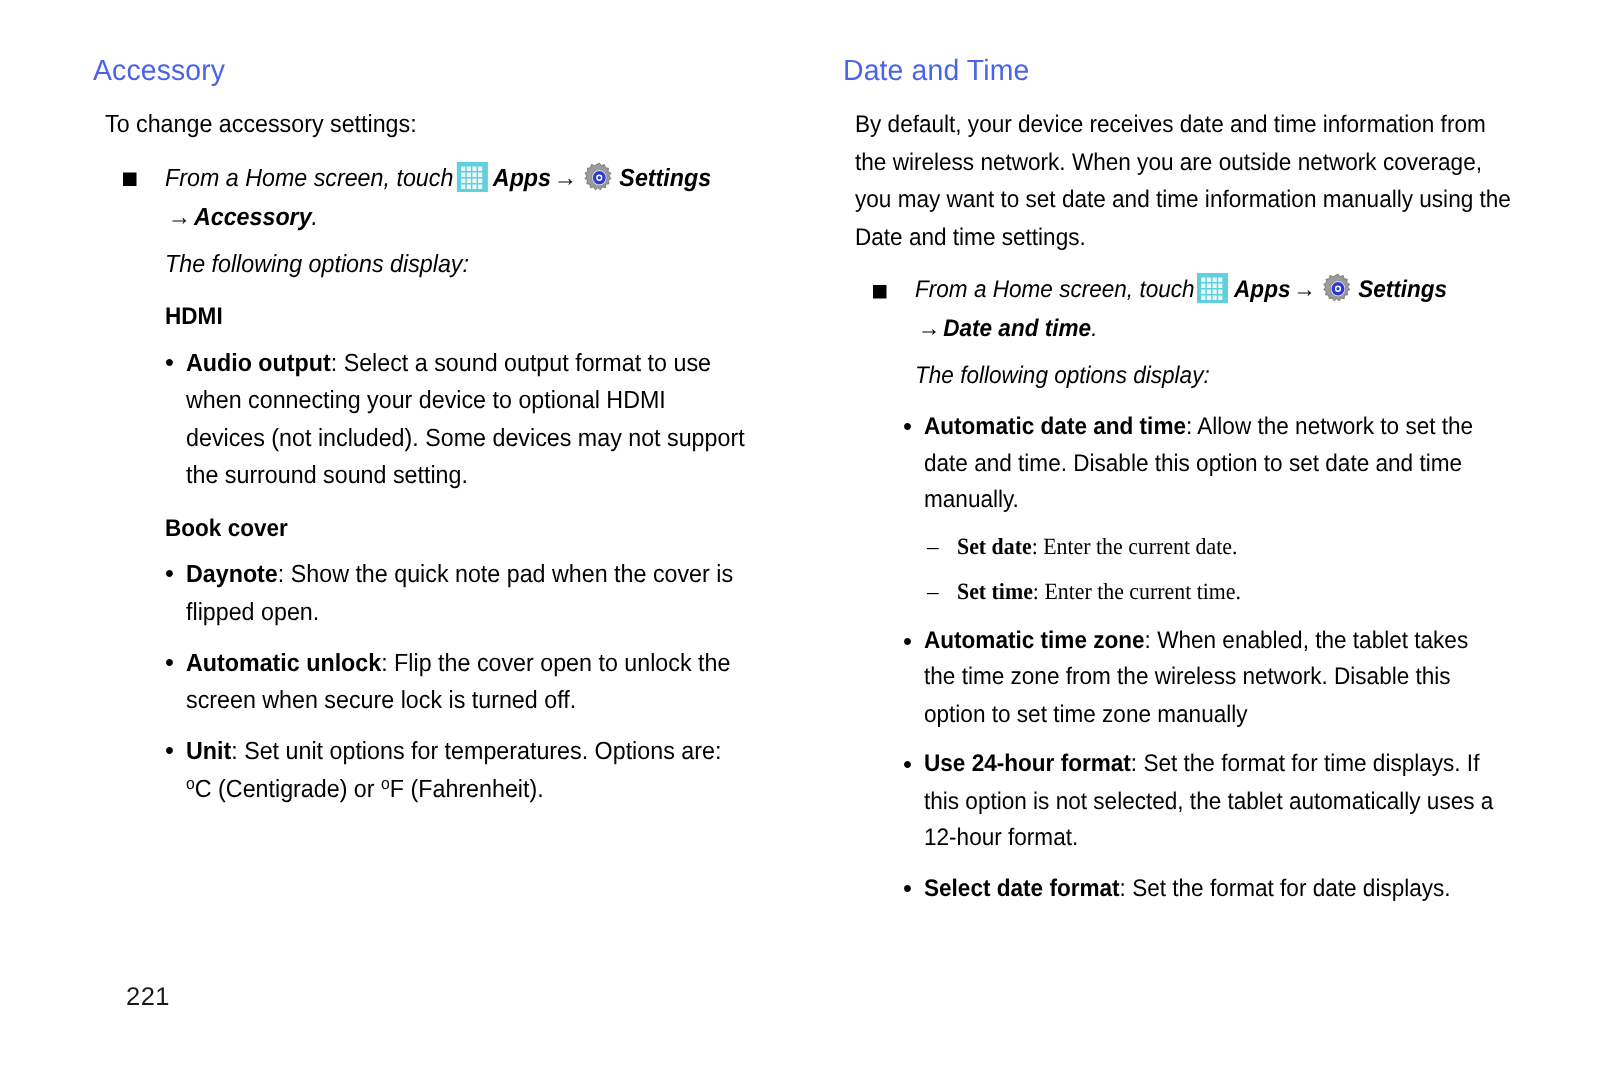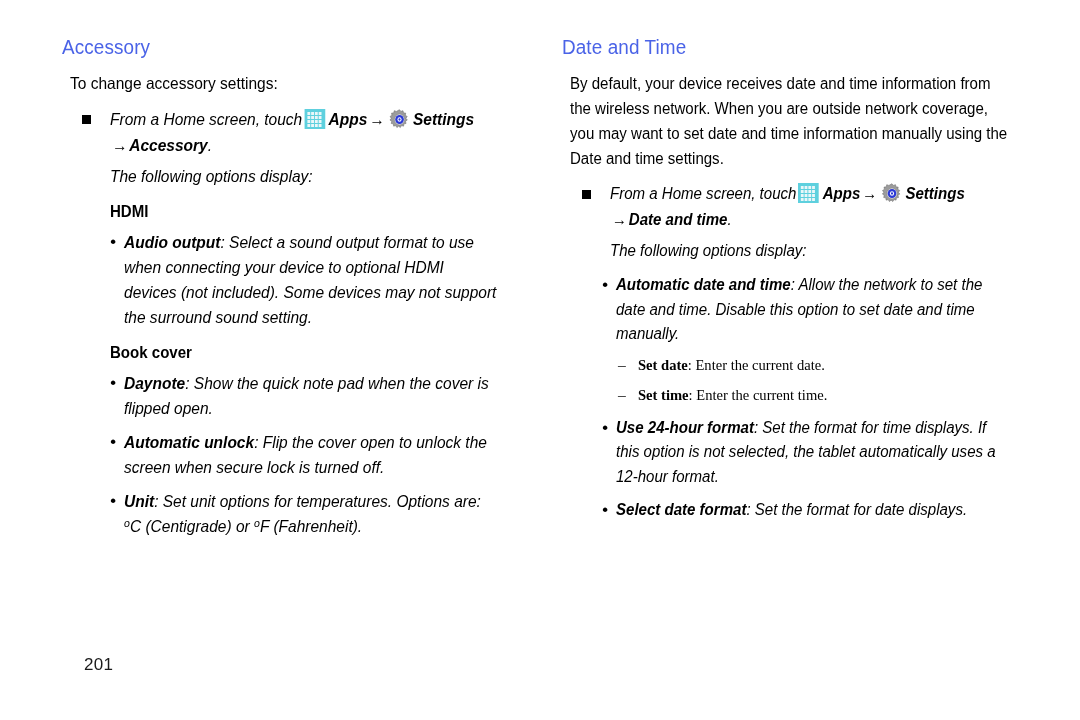--- a/index.html
+++ b/index.html
@@ -146,21 +146,20 @@
     margin: 0 3px 0 3px;
   }
 
   
   .bul {
     position: relative;
     padding-left: 14px;
     margin: 9px 0 0 0;
     font-size: 16.5px;
     line-height: 25px;
-    font-style: italic;
   }
   .bul::before {
     content: "\2022";
     position: absolute;
     left: 0;
     top: -1px;
     font-size: 17px;
     line-height: 25px;
   }
   .bul .txt {
@@ -309,27 +308,30 @@
         <div class="bul">
           <span class="txt"><b class="b">Automatic date and time</b><span>: Allow the network to set the date and time. Disable this option to set date and time manually.</span></span>
         </div>
         <div class="dash">
           <span class="txt"><b class="b">Set date</b><span>: Enter the current date.</span></span>
         </div>
         <div class="dash">
           <span class="txt"><b class="b">Set time</b><span>: Enter the current time.</span></span>
         </div>
 
+        <div class="bul">
+          <span class="txt"><b class="b">Automatic time zone</b><span>: When enabled, the tablet takes the time zone from the wireless network. Disable this option to set time zone manually</span></span>
+        </div>
 
         <div class="bul">
           <span class="txt"><b class="b">Use 24-hour format</b><span>: Set the format for time displays. If this option is not selected, the tablet automatically uses a 12-hour format.</span></span>
         </div>
 
         <div class="bul">
           <span class="txt"><b class="b">Select date format</b><span>: Set the format for date displays.</span></span>
         </div>
 
       </div>
     </div>
   </div>
 
-  <div class="page-number">201</div>
+  <div class="page-number">221</div>
 </div>
 
 </body></html>

